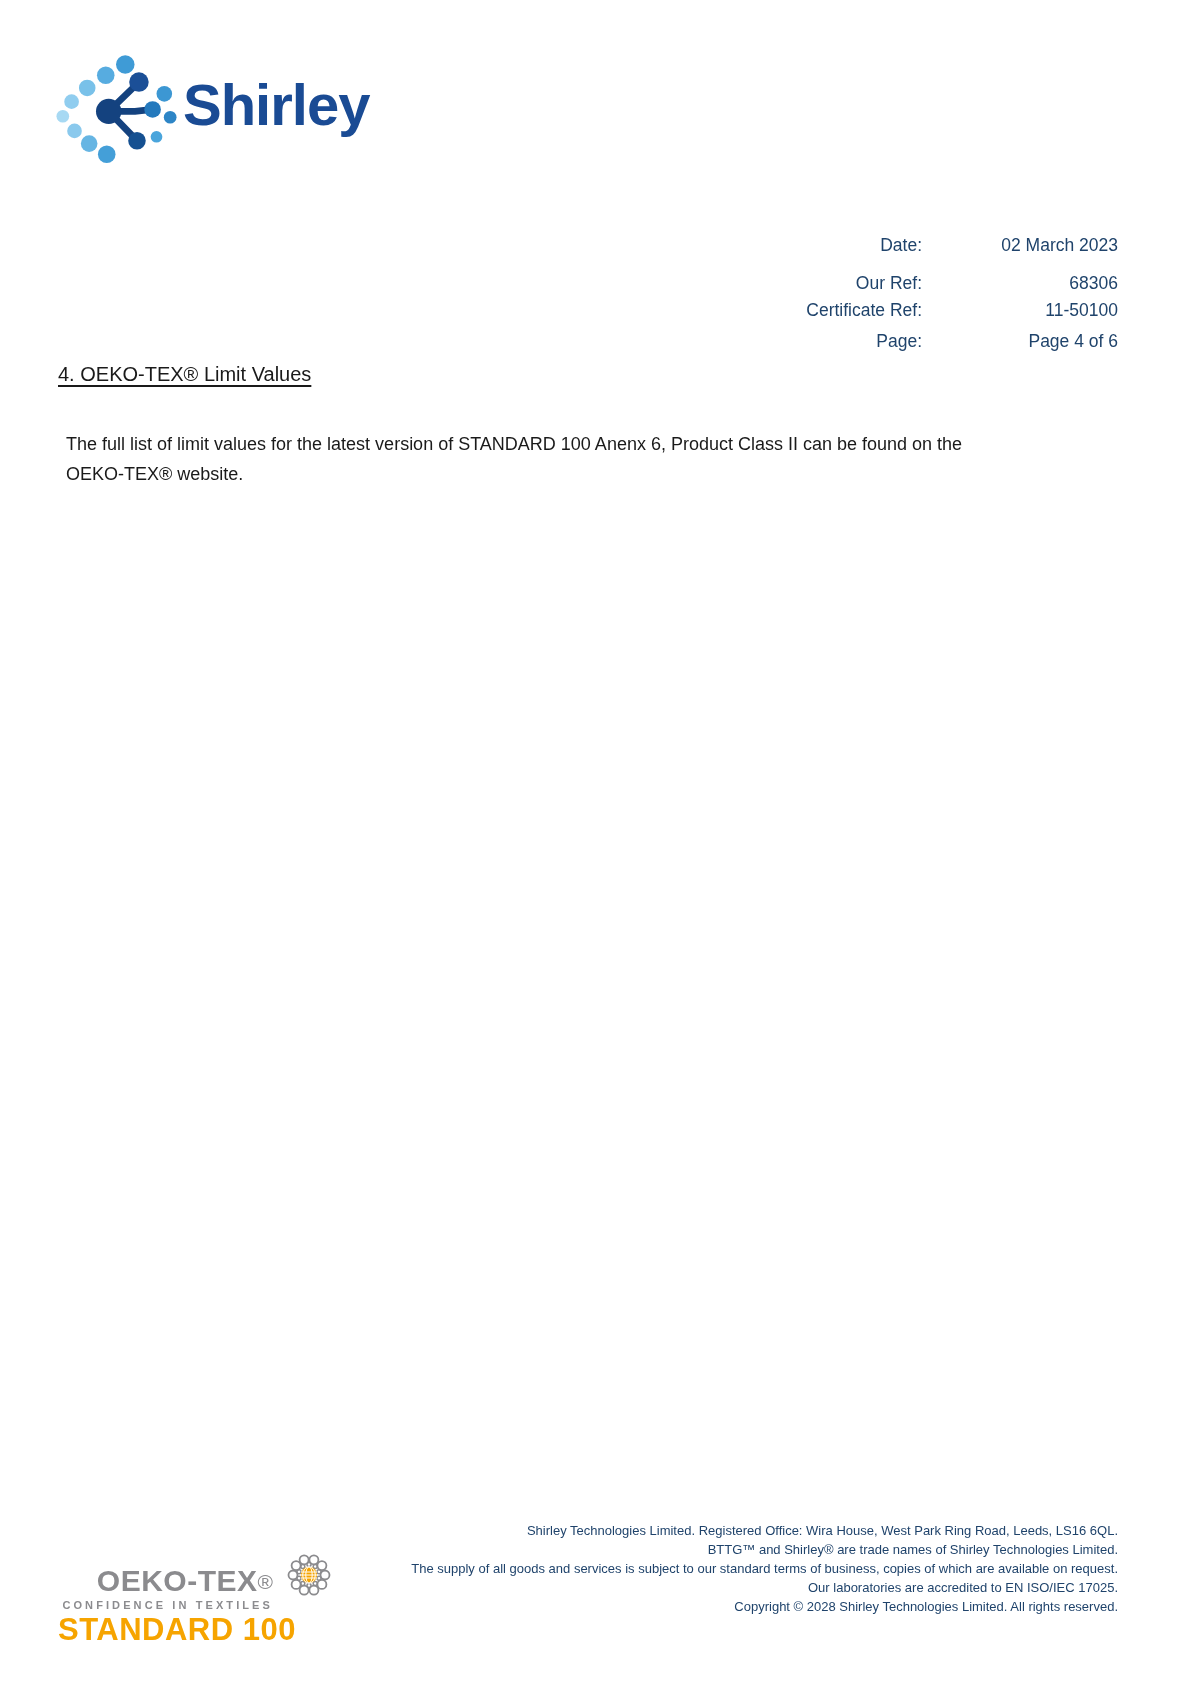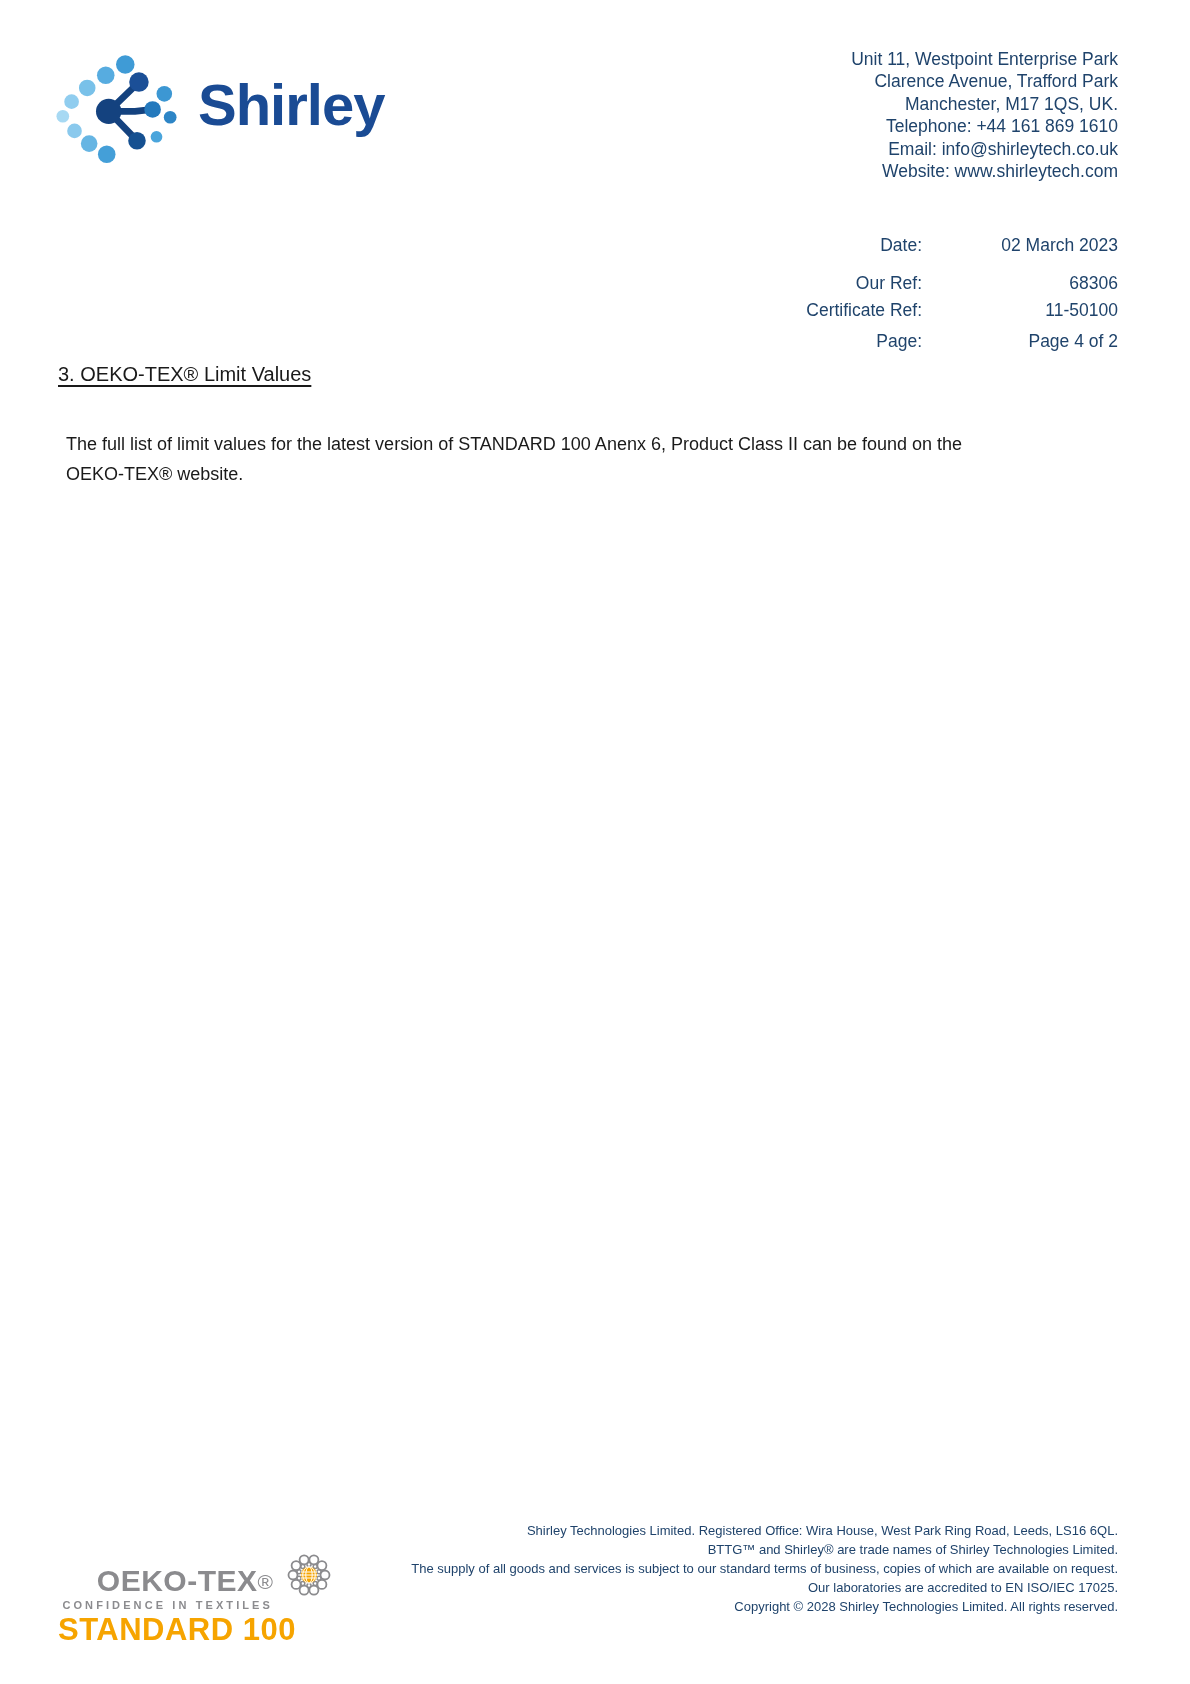--- a/index.html
+++ b/index.html
@@ -23,21 +23,21 @@
     left: 55px; top: 48px;
     display: flex;
     align-items: center;
   }
   .logo svg { display: block; }
   .wordmark {
     font-size: 58px;
     font-weight: bold;
     color: #1a4b94;
     letter-spacing: -1px;
-    margin-left: 21px;
+    margin-left: 6px;
     line-height: 1;
     position: relative;
     top: -2px;
   }
 
   .address {
     position: absolute;
     right: 72px; top: 48px;
     text-align: right;
     color: #1f436b;
@@ -167,47 +167,39 @@
         <circle cx="100" cy="60" r="8.5" fill="#2479bd"></circle>
         <circle cx="84" cy="92" r="9" fill="#155091"></circle>
         <circle cx="112" cy="44" r="8" fill="#3c97d3"></circle>
         <circle cx="118" cy="68" r="6.5" fill="#2d85c6"></circle>
         <circle cx="104" cy="88" r="6" fill="#4aa5dc"></circle>
       </svg>
     </span>
     <span class="wordmark">Shirley</span>
   </div>
 
-  <div class="address">
-    <div>Unit 11, Westpoint Enterprise Park</div>
-    <div>Clarence Avenue, Trafford Park</div>
-    <div>Manchester, M17 1QS, UK.</div>
-    <div>Telephone: +44 161 869 1610</div>
-    <div>Email: info@shirleytech.co.uk</div>
-    <div>Website: www.shirleytech.com</div>
-  </div>
 
   <div class="meta-row r0">
     <span class="meta-label">Date:</span>
     <span class="meta-value">02 March 2023</span>
   </div>
   <div class="meta-row r1">
     <span class="meta-label">Our Ref:</span>
     <span class="meta-value">68306</span>
   </div>
   <div class="meta-row r2">
     <span class="meta-label">Certificate Ref:</span>
     <span class="meta-value">11-50100</span>
   </div>
   <div class="meta-row r3">
     <span class="meta-label">Page:</span>
-    <span class="meta-value">Page 4 of 2</span>
-  </div>
-
-  <h2 class="heading">3. OEKO-TEX® Limit Values</h2>
+    <span class="meta-value">Page 4 of 6</span>
+  </div>
+
+  <h2 class="heading">4. OEKO-TEX® Limit Values</h2>
   <p class="body-text">The full list of limit values for the latest version of STANDARD 100 Anenx 6, Product Class II can be found on the OEKO-TEX® website.</p>
 
   <div class="oeko">
     <div class="oeko-text">
       <div class="oeko-title"><span>OEKO-TEX</span><span class="reg">®</span></div>
       <div class="oeko-subtitle">CONFIDENCE IN TEXTILES</div>
       <div class="oeko-standard">STANDARD 100</div>
     </div>
     <span class="oeko-emblem">
       <svg width="46" height="46" viewBox="0 0 46 46" xmlns="http://www.w3.org/2000/svg" aria-hidden="true">

